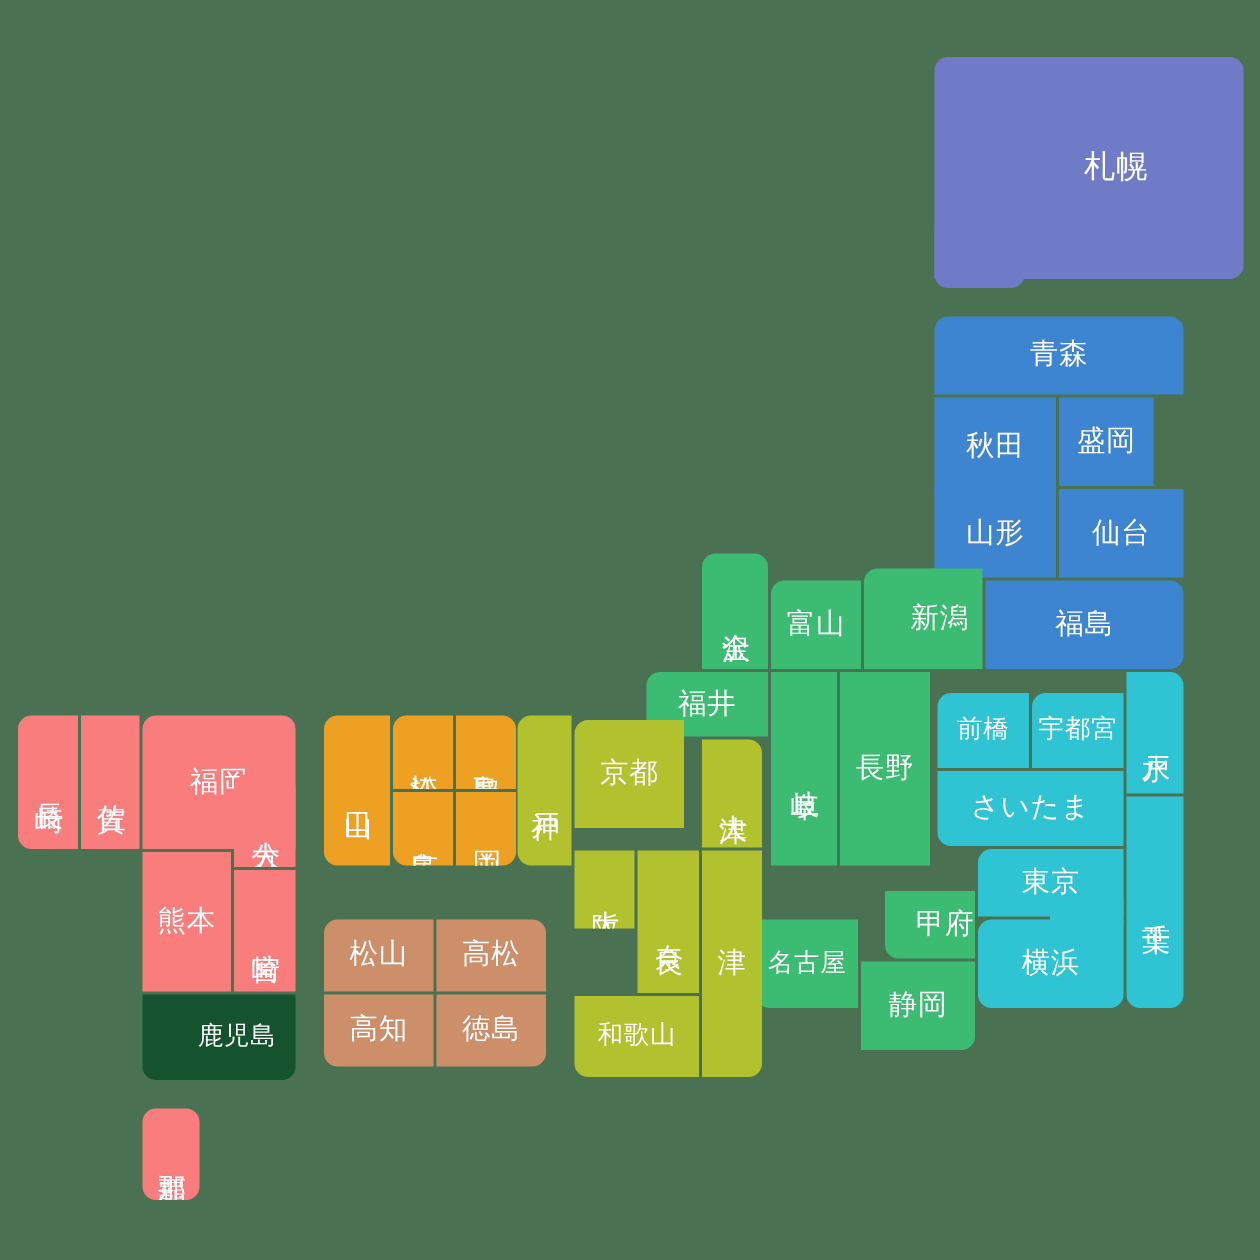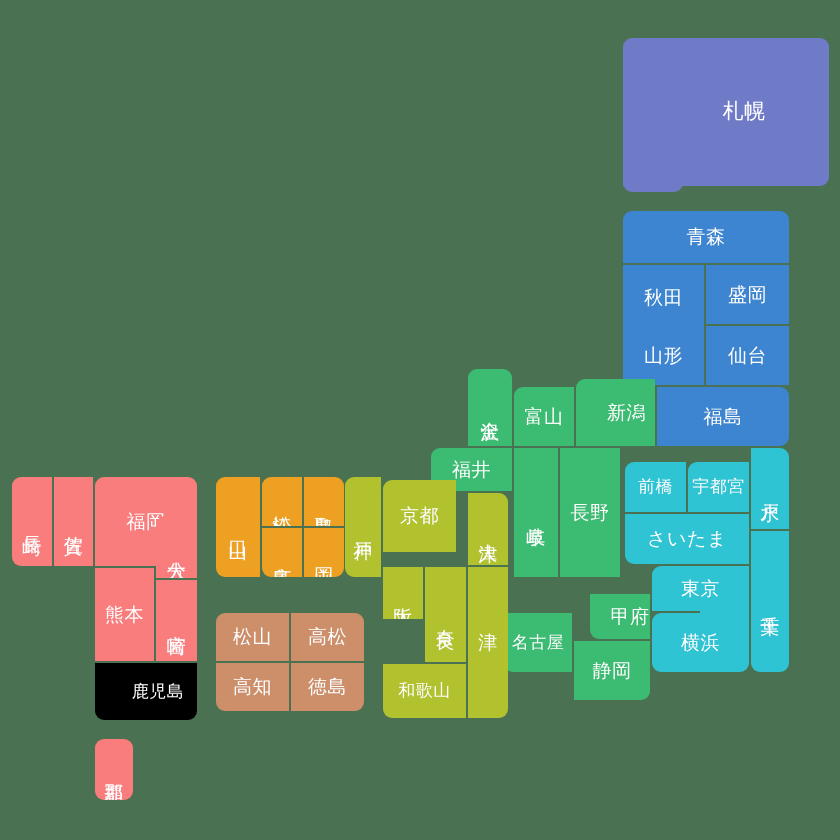--- a/index.html
+++ b/index.html
@@ -61,21 +61,21 @@
     <span class="lbl">札幌</span>
   </div>
   <div class="tile" style="left:623px;top:150px;width:60px;height:42px;background:#707bc8;border-bottom-left-radius:9px;border-bottom-right-radius:9px;"></div>
 
   <div class="tile r-tl r-tr" style="left:623px;top:211px;width:166px;height:52px;background:#3d85d0;">
     <span class="lbl">青森</span>
   </div>
   <div class="tile" style="left:623px;top:265px;width:81px;height:66px;background:#3d85d0;text-align:center;">
     <span class="lbl">秋田</span>
   </div>
-  <div class="tile" style="left:706px;top:265px;width:83px;height:59px;background:#3d85d0;text-align:right;">
+  <div class="tile" style="left:706px;top:265px;width:63px;height:59px;background:#3d85d0;text-align:right;">
     <span class="lbl">盛岡</span>
   </div>
   <div class="tile" style="left:623px;top:326px;width:81px;height:59px;background:#3d85d0;">
     <span class="lbl">山形</span>
   </div>
   <div class="tile" style="left:706px;top:326px;width:83px;height:59px;background:#3d85d0;">
     <span class="lbl">仙台</span>
   </div>
   <div class="tile r-tr r-br" style="left:657px;top:387px;width:132px;height:59px;background:#3d85d0;">
     <span class="lbl">福島</span>
@@ -194,20 +194,20 @@
   </div>
   <div class="tile vert r-tl r-tr" style="left:156px;top:516px;width:41px;height:62px;background:#fa7d7d;">
     <span class="lbl">大分</span>
   </div>
   <div class="tile" style="left:95px;top:568px;width:59px;height:93px;background:#fa7d7d;">
     <span class="lbl">熊本</span>
   </div>
   <div class="tile vert" style="left:156px;top:580px;width:41px;height:81px;background:#fa7d7d;">
     <span class="lbl">宮崎</span>
   </div>
-  <div class="tile small r-bl r-br" style="left:95px;top:663px;width:102px;height:57px;background:#000000;padding-left:24px;">
+  <div class="tile small r-bl r-br" style="left:95px;top:663px;width:102px;height:57px;background:#14532d;padding-left:24px;">
     <span class="lbl">鹿児島</span>
   </div>
   <div class="tile vert r-tl r-tr r-bl r-br" style="left:95px;top:739px;width:38px;height:61px;background:#fa7d7d;">
     <span class="lbl">那覇</span>
   </div>
 
 </div>
 
 </body></html>

